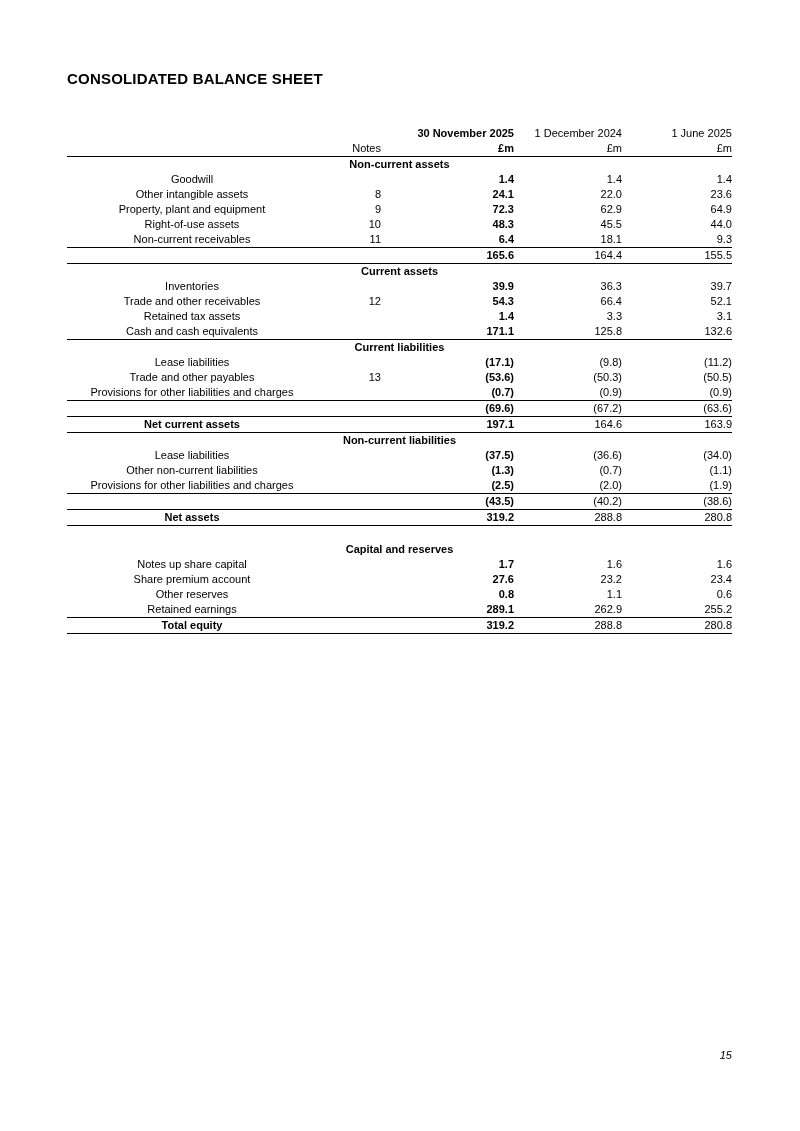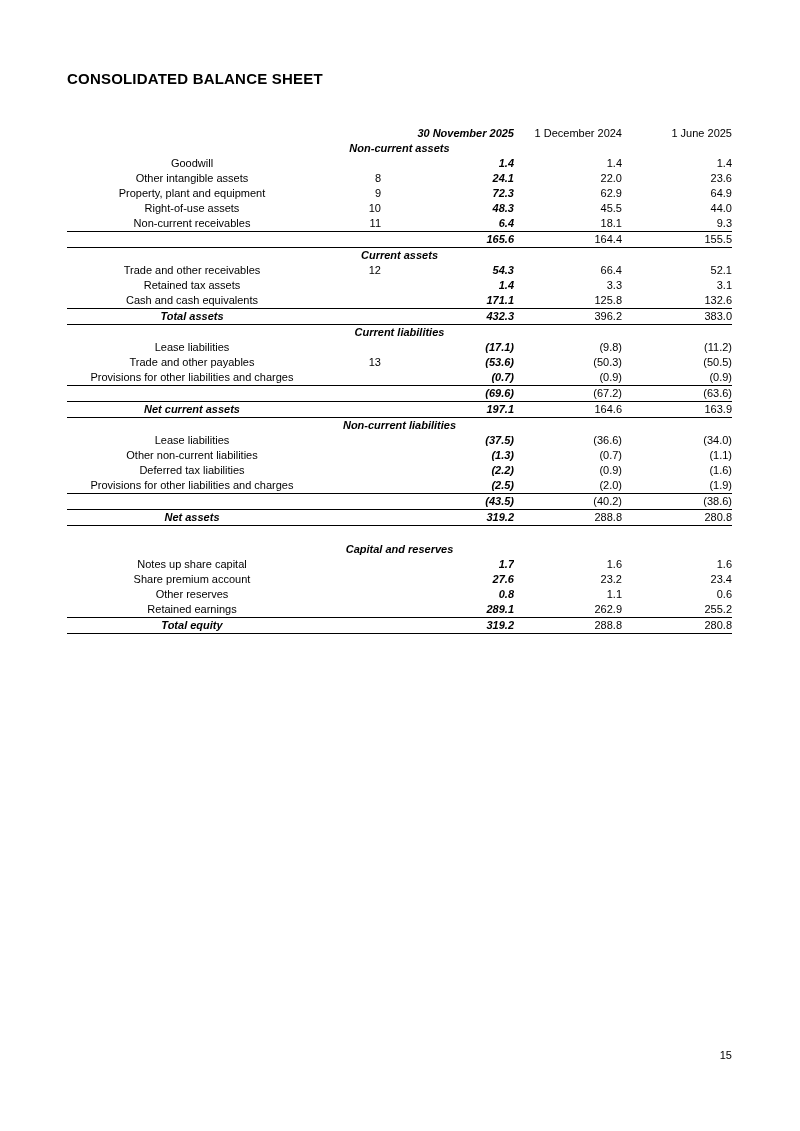--- a/index.html
+++ b/index.html
@@ -35,31 +35,32 @@
     padding: 0;
     height: 15px;
     line-height: 15px;
     vertical-align: bottom;
     white-space: nowrap;
     overflow: hidden;
     font-weight: normal;
   }
   .label { text-align: center; }
   .num { text-align: right; }
-  .b { font-weight: bold; font-style: italic; }
+  .b { font-weight: bold; }
   thead tr.units td { border-bottom: 1px solid #000; }
   tr.rule td { border-bottom: 1px solid #000; }
   tr.spacer td { height: 16px; }
   .page-number {
     position: absolute;
     top: 1049px;
     left: 67px;
     width: 665px;
     text-align: right;
     font-size: 11px;
+    font-style: italic;
   }
 </style>
 </head>
 <body>
 
 <div class="page">
 
   <h1 class="doc-title">CONSOLIDATED BALANCE SHEET</h1>
 
   <div class="sheet">
@@ -72,20 +73,27 @@
         <col style="width:110px">
       </colgroup>
       <thead>
         <tr class="dates">
           <td class="label"></td>
           <td class="num"></td>
           <td class="num b">30 November 2025</td>
           <td class="num">1 December 2024</td>
           <td class="num">1 June 2025</td>
         </tr>
+        <tr class="units">
+          <td class="label"></td>
+          <td class="num">Notes</td>
+          <td class="num b">£m</td>
+          <td class="num">£m</td>
+          <td class="num">£m</td>
+        </tr>
       </thead>
       <tbody>
           <tr class="section">
             <td class="label b" colspan="5">Non-current assets</td>
           </tr>
           <tr class="item">
             <td class="label">Goodwill</td>
             <td class="num"></td>
             <td class="num b">1.4</td>
             <td class="num">1.4</td>
@@ -123,47 +131,47 @@
             <td class="label"></td>
             <td class="num"></td>
             <td class="num b">165.6</td>
             <td class="num">164.4</td>
             <td class="num">155.5</td>
           </tr>
           <tr class="section">
             <td class="label b" colspan="5">Current assets</td>
           </tr>
           <tr class="item">
+            <td class="label">Inventories</td>
+            <td class="num"></td>
+            <td class="num b">39.9</td>
+            <td class="num">36.3</td>
+            <td class="num">39.7</td>
+          </tr>
+          <tr class="item">
             <td class="label">Trade and other receivables</td>
             <td class="num">12</td>
             <td class="num b">54.3</td>
             <td class="num">66.4</td>
             <td class="num">52.1</td>
           </tr>
           <tr class="item">
             <td class="label">Retained tax assets</td>
             <td class="num"></td>
             <td class="num b">1.4</td>
             <td class="num">3.3</td>
             <td class="num">3.1</td>
           </tr>
           <tr class="item rule">
             <td class="label">Cash and cash equivalents</td>
             <td class="num"></td>
             <td class="num b">171.1</td>
             <td class="num">125.8</td>
             <td class="num">132.6</td>
           </tr>
-          <tr class="total rule">
-            <td class="label b">Total assets</td>
-            <td class="num"></td>
-            <td class="num b">432.3</td>
-            <td class="num">396.2</td>
-            <td class="num">383.0</td>
-          </tr>
           <tr class="section">
             <td class="label b" colspan="5">Current liabilities</td>
           </tr>
           <tr class="item">
             <td class="label">Lease liabilities</td>
             <td class="num"></td>
             <td class="num b">(17.1)</td>
             <td class="num">(9.8)</td>
             <td class="num">(11.2)</td>
           </tr>
@@ -205,27 +213,20 @@
             <td class="num">(36.6)</td>
             <td class="num">(34.0)</td>
           </tr>
           <tr class="item">
             <td class="label">Other non-current liabilities</td>
             <td class="num"></td>
             <td class="num b">(1.3)</td>
             <td class="num">(0.7)</td>
             <td class="num">(1.1)</td>
           </tr>
-          <tr class="item">
-            <td class="label">Deferred tax liabilities</td>
-            <td class="num"></td>
-            <td class="num b">(2.2)</td>
-            <td class="num">(0.9)</td>
-            <td class="num">(1.6)</td>
-          </tr>
           <tr class="item rule">
             <td class="label">Provisions for other liabilities and charges</td>
             <td class="num"></td>
             <td class="num b">(2.5)</td>
             <td class="num">(2.0)</td>
             <td class="num">(1.9)</td>
           </tr>
           <tr class="subtotal rule">
             <td class="label"></td>
             <td class="num"></td>

